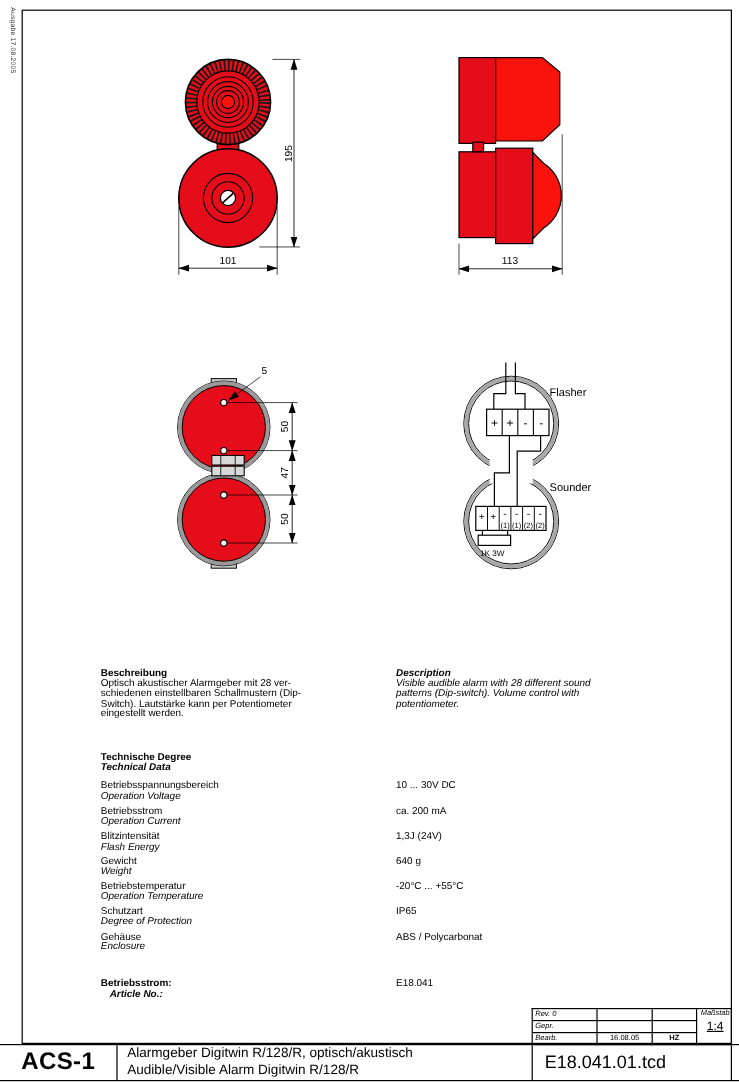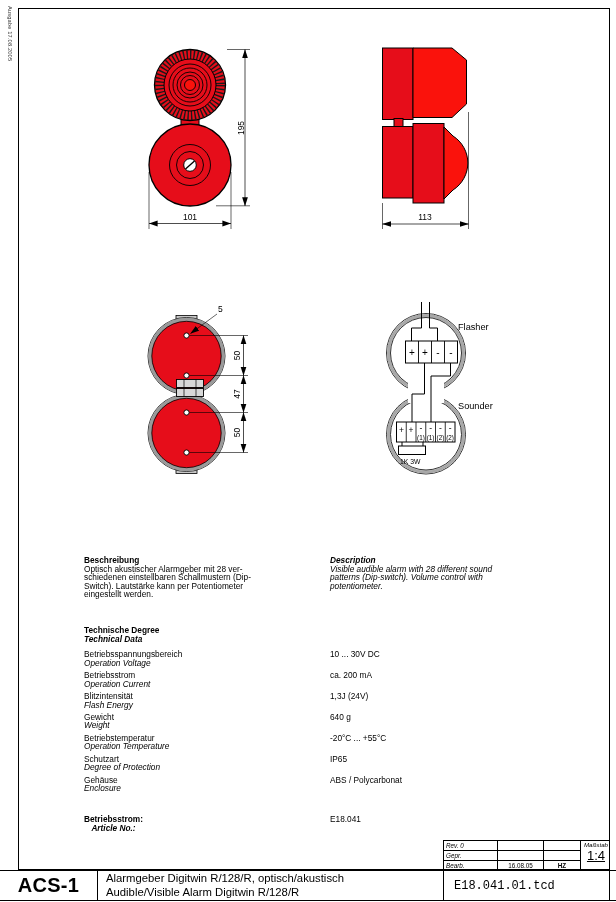--- a/index.html
+++ b/index.html
@@ -28,26 +28,26 @@
   .tech-val{position:absolute;left:246px;top:0;}
   .article{position:absolute;left:84px;top:815px;font-size:8.3px;line-height:8.6px;}
   .article .tech-val{top:0;}
   
   .revtable{position:absolute;left:443px;top:840px;width:167px;height:30px;border-left:1px solid #000;border-top:1px solid #000;box-sizing:border-box;display:grid;grid-template-columns:54px 46px 37px 1fr;grid-template-rows:10px 10px 10px;font-size:6.3px;}
   .revtable .cell{border-right:1px solid #000;border-bottom:1px solid #000;box-sizing:border-box;padding:0 0 0 2px;overflow:hidden;line-height:9px;}
   .revtable .lbl{font-style:italic;}
   .revtable .ctr{text-align:center;padding:0;}
   .scalecell{grid-column:4;grid-row:1/4;border-bottom:none;position:relative;text-align:center;}
   .scale-lbl{font-style:italic;font-size:6.2px;display:block;line-height:8px;}
-  .scale-val{font-size:13px;line-height:14px;display:block;text-decoration:underline;}
+  .scale-val{font-size:10px;line-height:14px;display:block;text-decoration:underline;}
   
   .titlerow{position:absolute;left:0;top:870px;width:616px;height:31px;border-top:1.5px solid #000;border-bottom:1px solid #000;box-sizing:border-box;display:flex;}
   .cell-code{width:98px;border-right:1.5px solid #000;box-sizing:border-box;display:flex;align-items:center;justify-content:center;font-weight:bold;font-size:20px;letter-spacing:.3px;}
   .cell-title{width:345px;box-sizing:border-box;padding:1px 0 0 8px;font-size:11.3px;line-height:13.5px;}
-  .cell-file{width:167px;border-left:1.5px solid #000;border-right:1px solid #000;box-sizing:border-box;display:flex;align-items:center;padding-left:10px;font-size:12px;font-family:Liberation Mono, monospace;}
+  .cell-file{width:167px;border-left:1.5px solid #000;border-right:1px solid #000;box-sizing:border-box;display:flex;align-items:center;padding-left:10px;font-size:15px;}
 </style>
 </head>
 <body>
 
 <div class="sheet">
   <div class="page-border"></div>
   <div class="margin-note">Ausgabe 17.08.2005</div>
 
   <svg class="drawing" width="616" height="560" viewBox="0 0 616 560">
     <defs>

